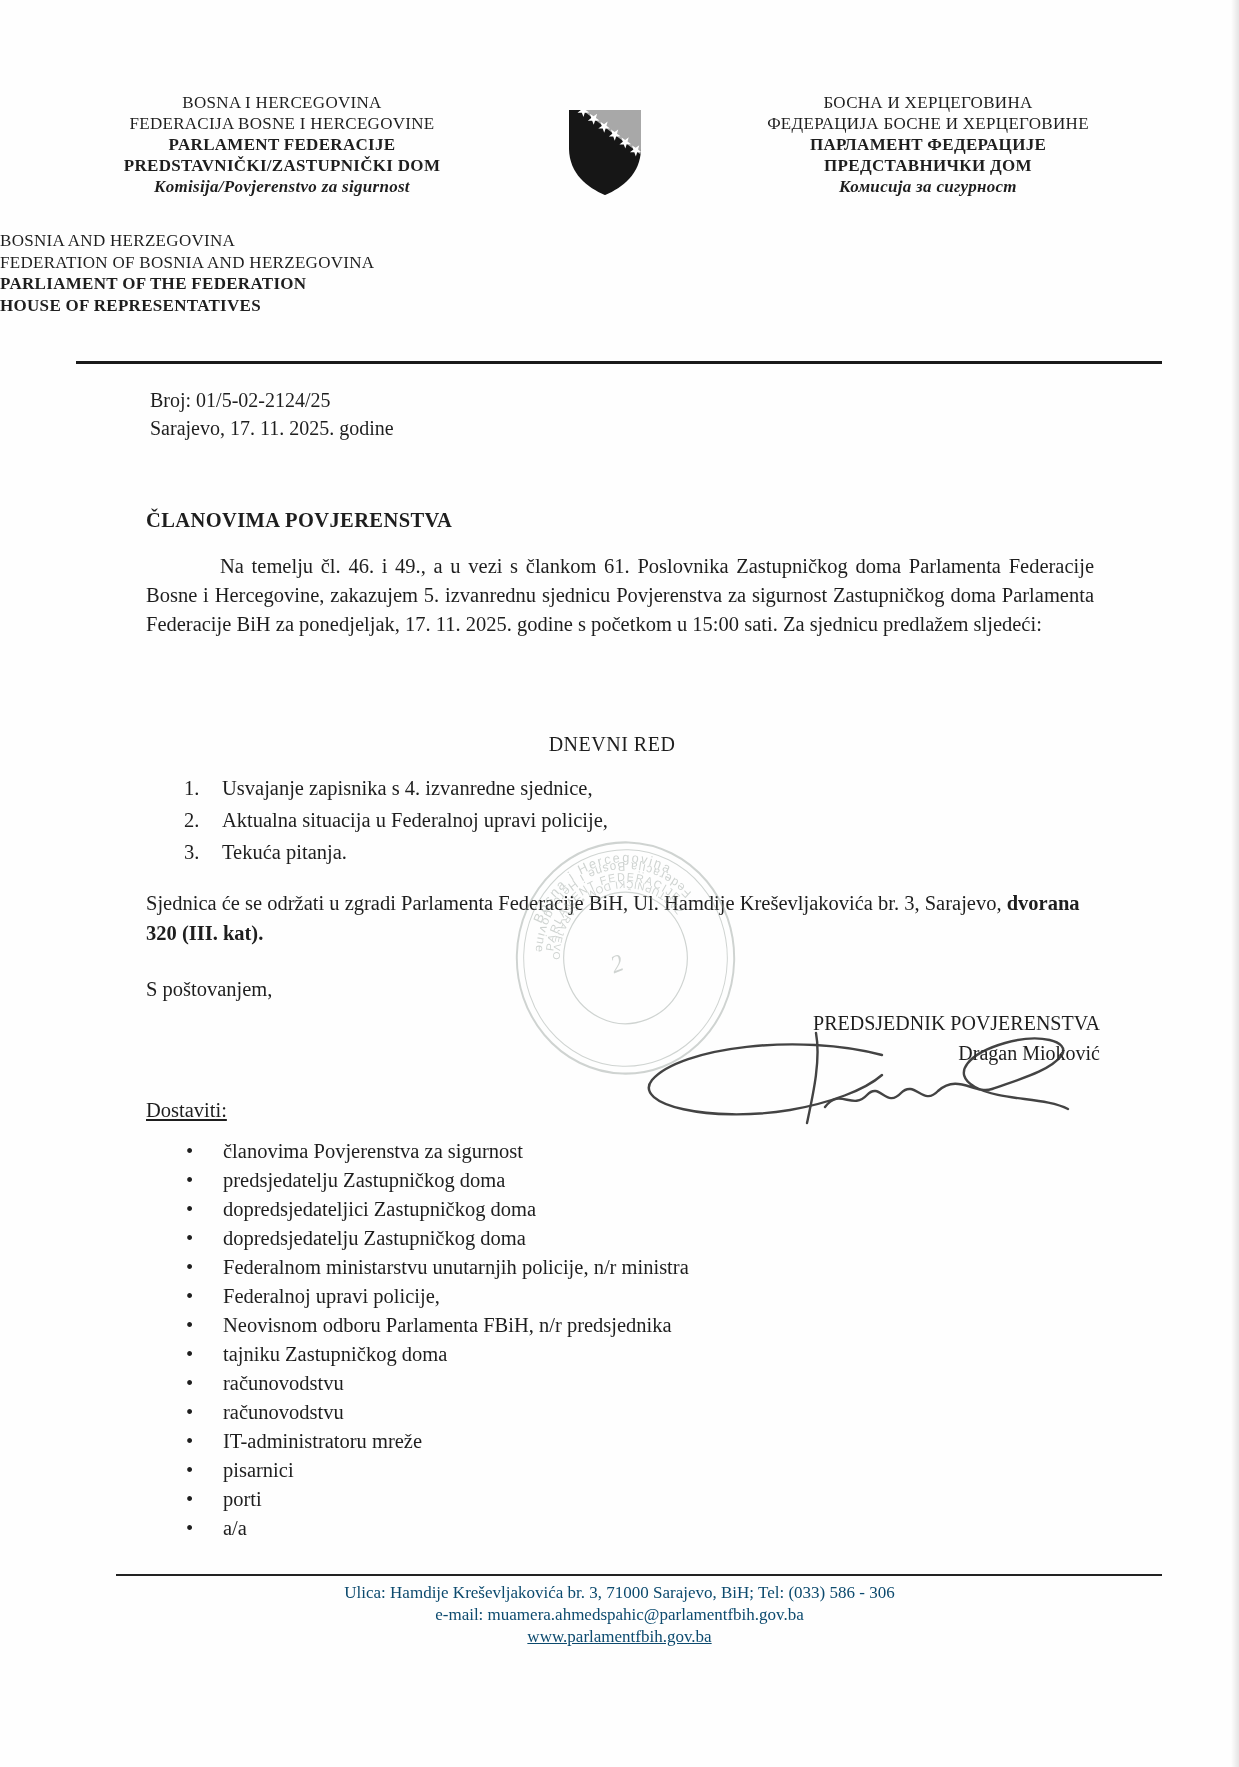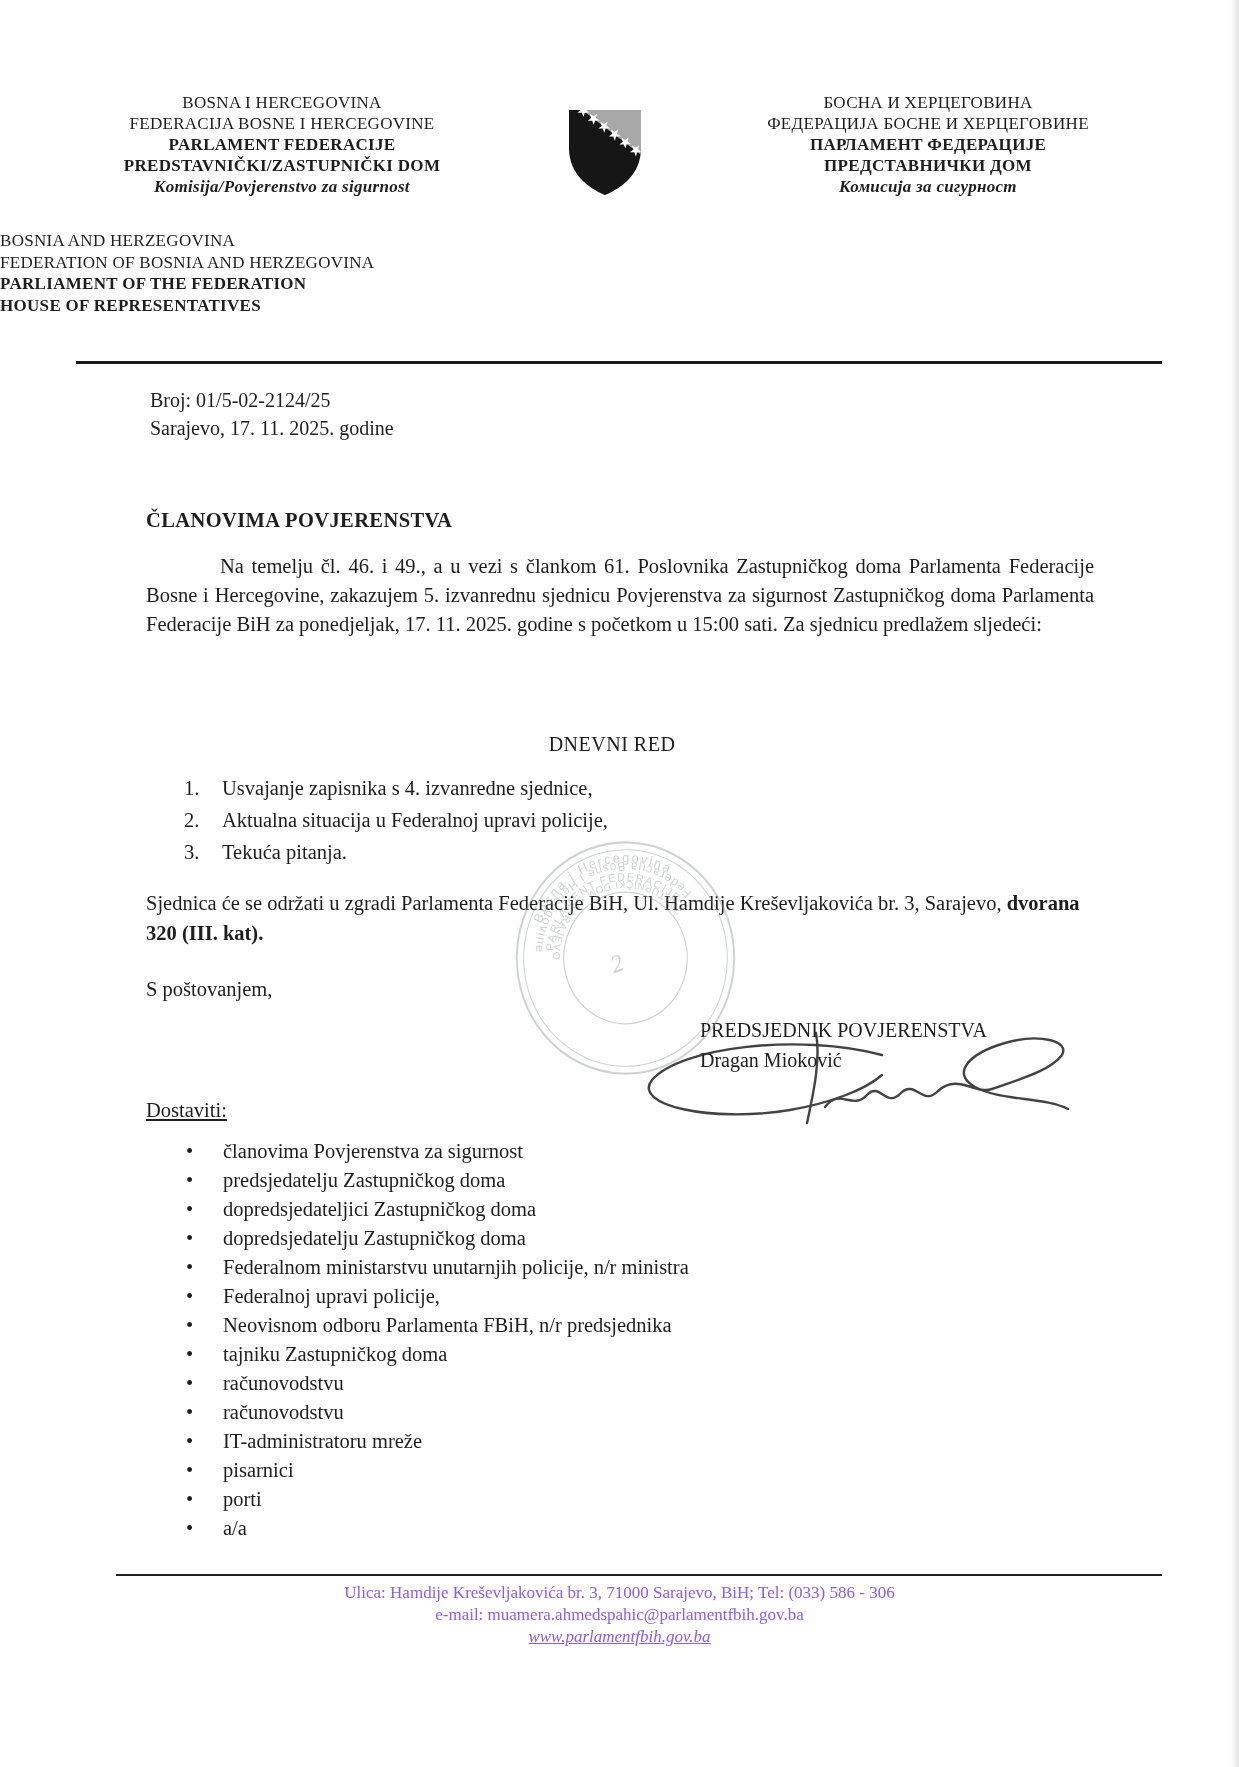--- a/index.html
+++ b/index.html
@@ -54,36 +54,36 @@
 
   .venue {
     position:absolute; top:888px; left:146px; width:952px; margin:0;
     font-size:20.5px; line-height:30px;
   }
 
   .closing { position:absolute; top:978px; left:146px; font-size:20.5px; }
 
   .sig-block {
     position:absolute; top:1008px; left:700px; width:400px;
-    text-align:left; font-size:20px; line-height:30px; z-index:1;margin-top:7px;
+    text-align:right; font-size:20px; line-height:30px; z-index:1;
   }
 
   .signature-svg { position:absolute; left:620px; top:1025px; z-index:3; pointer-events:none; }
   .stamp         { position:absolute; left:508px; top:833px; z-index:2; pointer-events:none; opacity:.42; }
 
   .distribution { position:absolute; top:1096px; left:146px; font-size:20.5px; z-index:1; }
   .dist-label   { margin:0 0 12px 0; line-height:29px;text-decoration:underline; }
   .dist-list    { list-style:none; margin:0; padding:0 0 0 40px; line-height:29px; }
   .dist-list li::before { content:"\2022"; display:inline-block; width:37px; }
 
   .footer {
     position:absolute; top:1582px; left:0; width:100%;
-    text-align:center; font-size:17px; line-height:22px; color:#8b5cf6;
-  }
-  .footer-web { text-decoration:underline; display:inline-block;font-style:italic; }
+    text-align:center; font-size:17px; line-height:22px; color:#0c4a6e;
+  }
+  .footer-web { text-decoration:underline; display:inline-block; }
 
   .edge-shade {
     position:absolute; right:0; top:0; width:8px; height:100%;
     background:linear-gradient(to left, rgba(0,0,0,.10), rgba(0,0,0,0));
   }
 </style>
 </head>
 <body>
 
 <div class="page">

